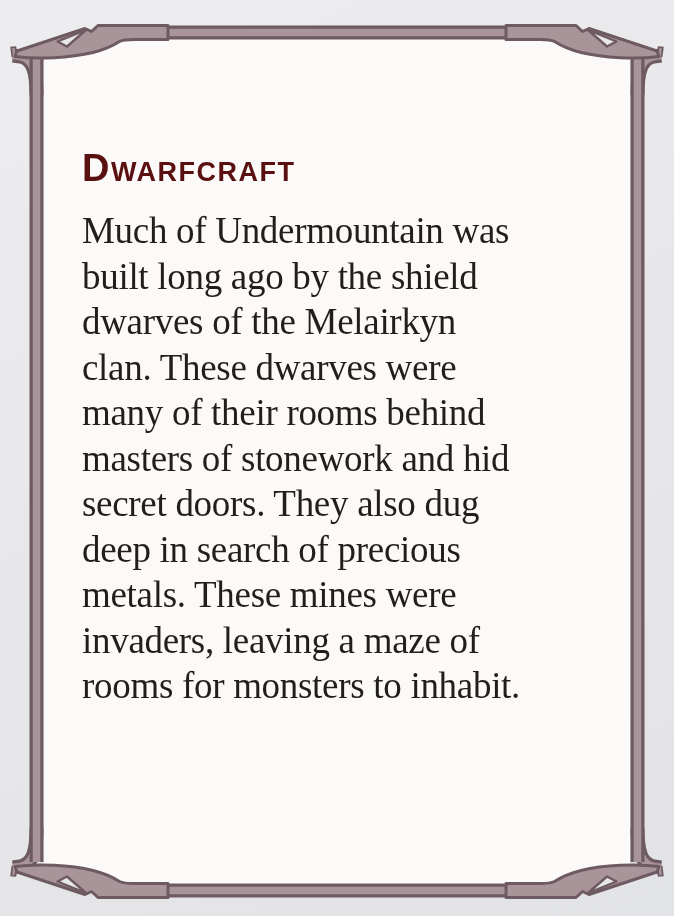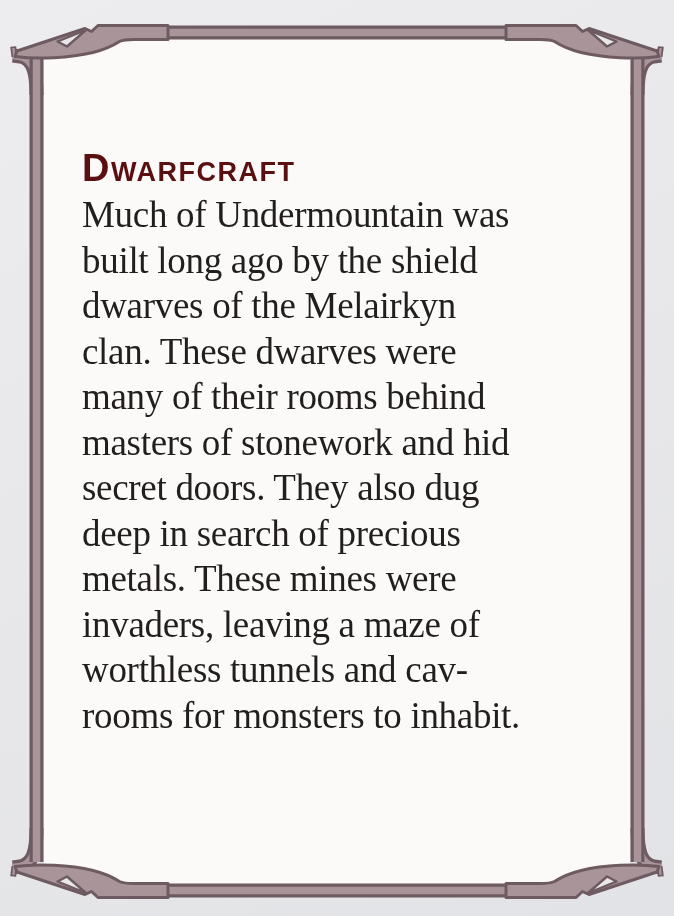--- a/index.html
+++ b/index.html
@@ -35,21 +35,21 @@
     position:absolute;left:82px;top:148px;width:520px;
   }
   .title{
     font-family:Liberation Sans, sans-serif;
     font-weight:600;
     font-size:38px;line-height:40px;
     font-variant:small-caps;
     letter-spacing:1.5px;
     color:var(--title-color);
   }
-  .body{margin-top:4px;}
+  .body{margin-top:20px;}
   .line{
     font-family:"Liberation Serif", serif;
     font-size:37px;line-height:45.5px;
     letter-spacing:-0.3px;
     color:var(--body-color);
     white-space:nowrap;
   }
 </style>
 </head>
 <body>
@@ -105,18 +105,17 @@
         <div class="line">Much of Undermountain was</div>
         <div class="line">built long ago by the shield</div>
         <div class="line">dwarves of the Melairkyn</div>
         <div class="line">clan. These dwarves were</div>
         <div class="line">many of their rooms behind</div>
         <div class="line">masters of stonework and hid</div>
         <div class="line">secret doors. They also dug</div>
         <div class="line">deep in search of precious</div>
         <div class="line">metals. These mines were</div>
         <div class="line">invaders, leaving a maze of</div>
-        <div class="line">worthless tunnels and cav-</div>
         <div class="line">rooms for monsters to inhabit.</div>
       </div>
   </div>
 
 </div>
 
 </body></html>

